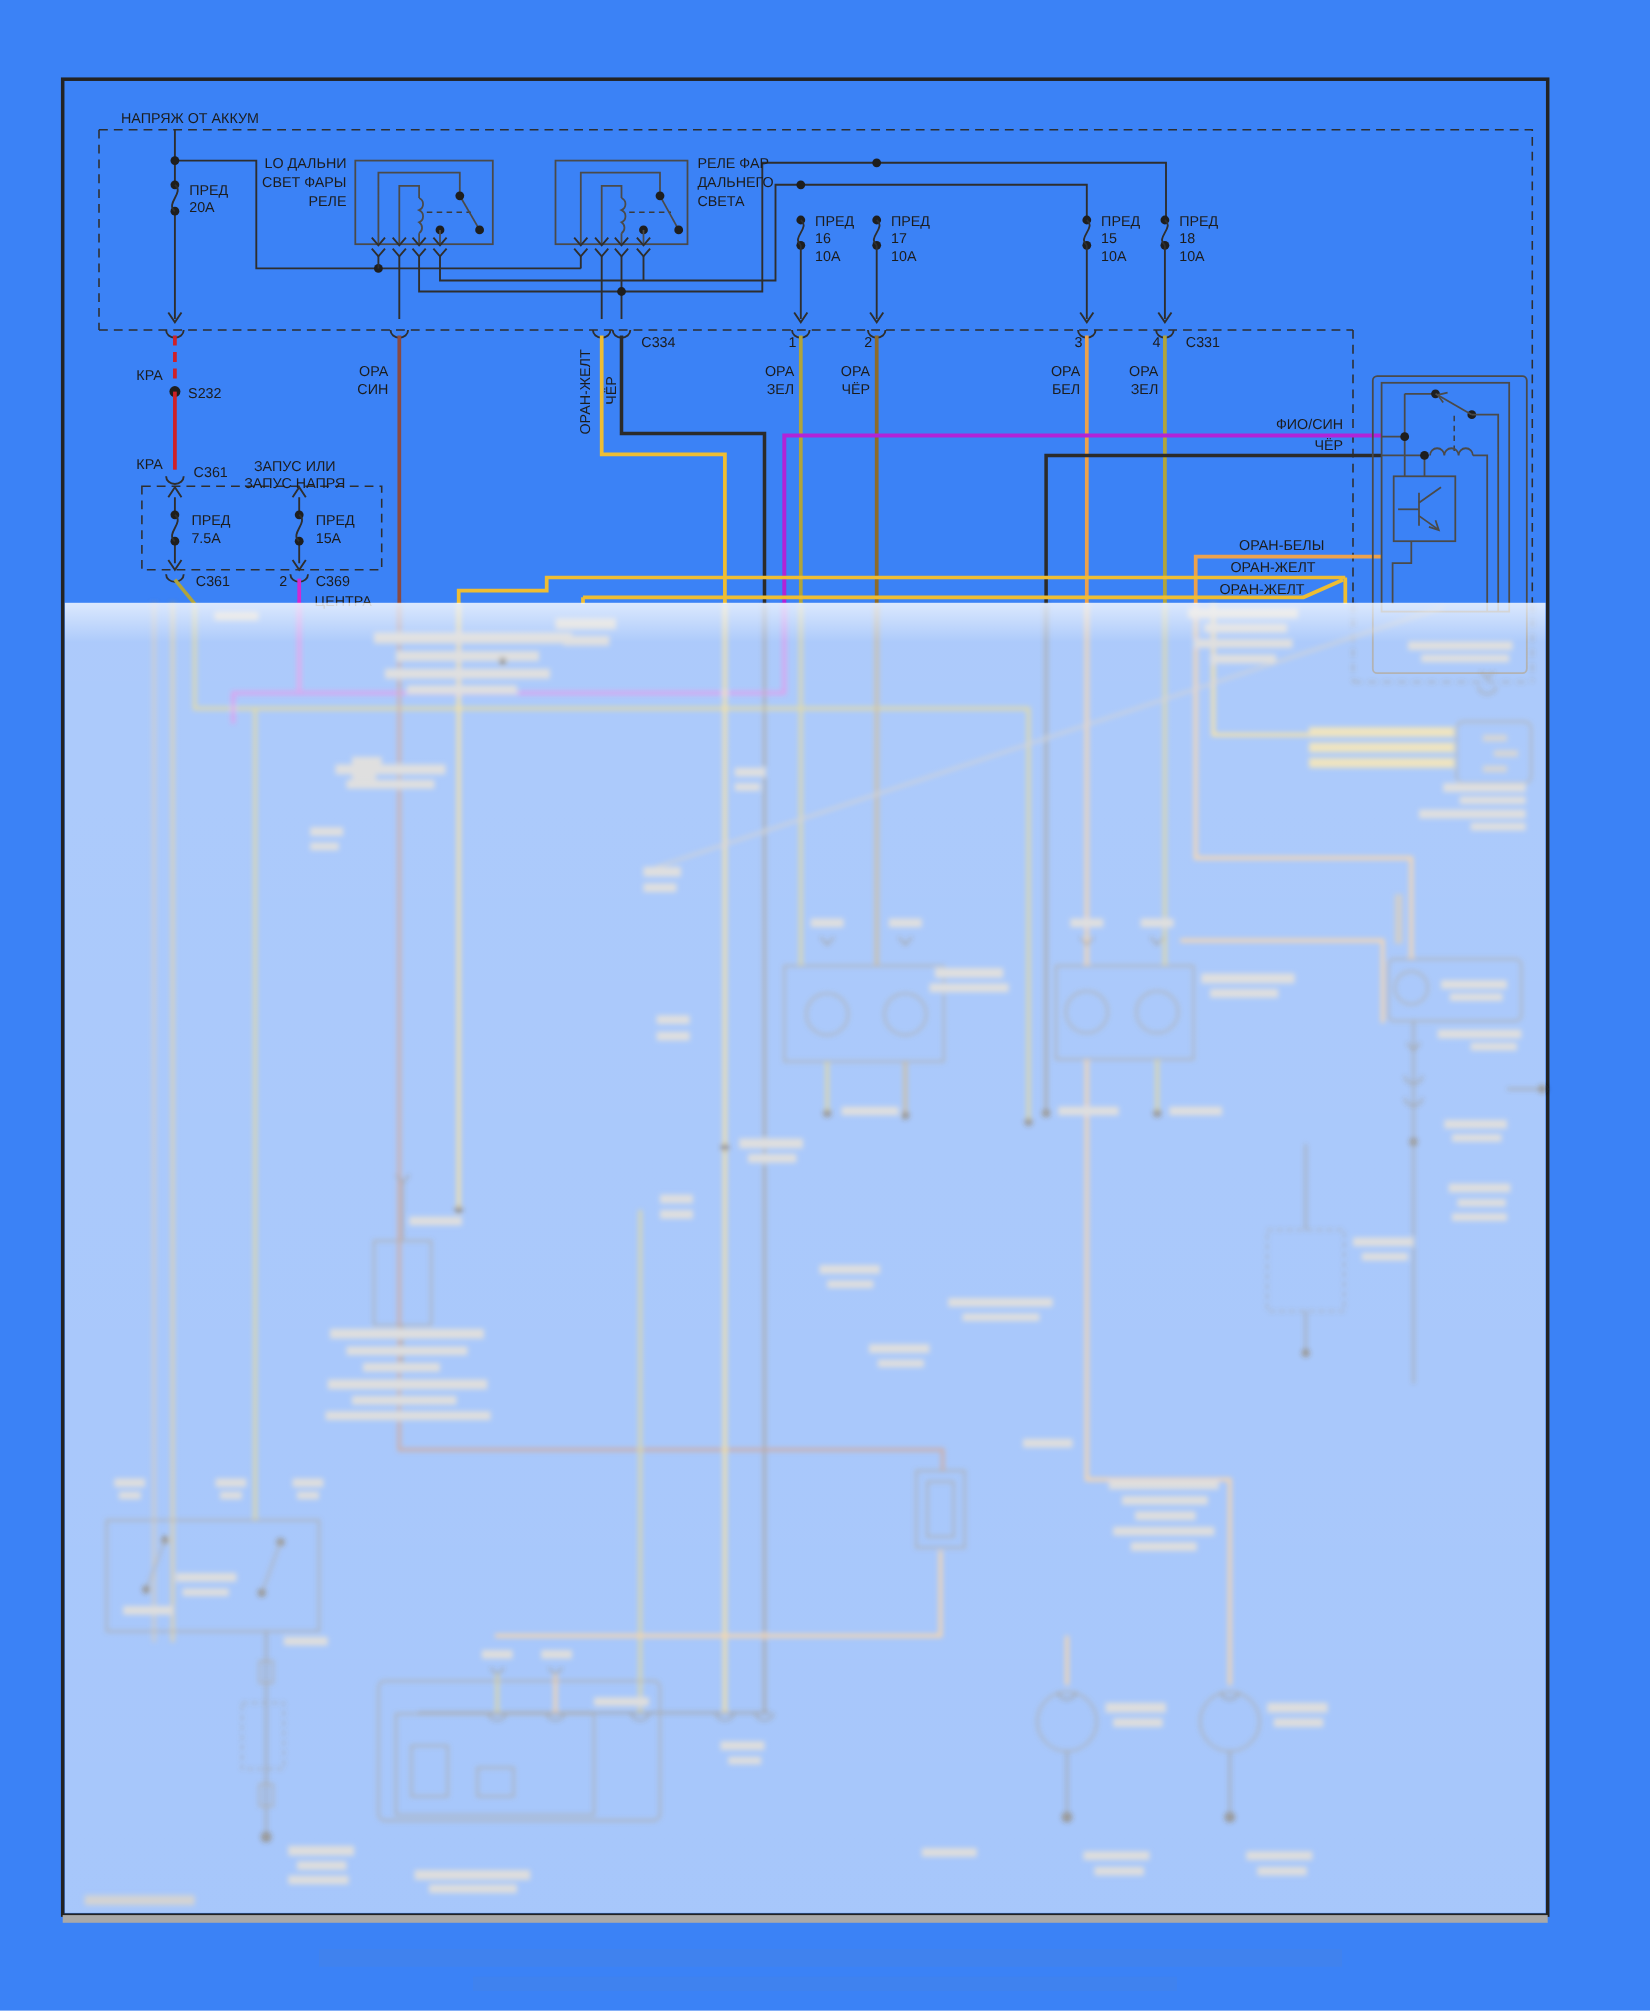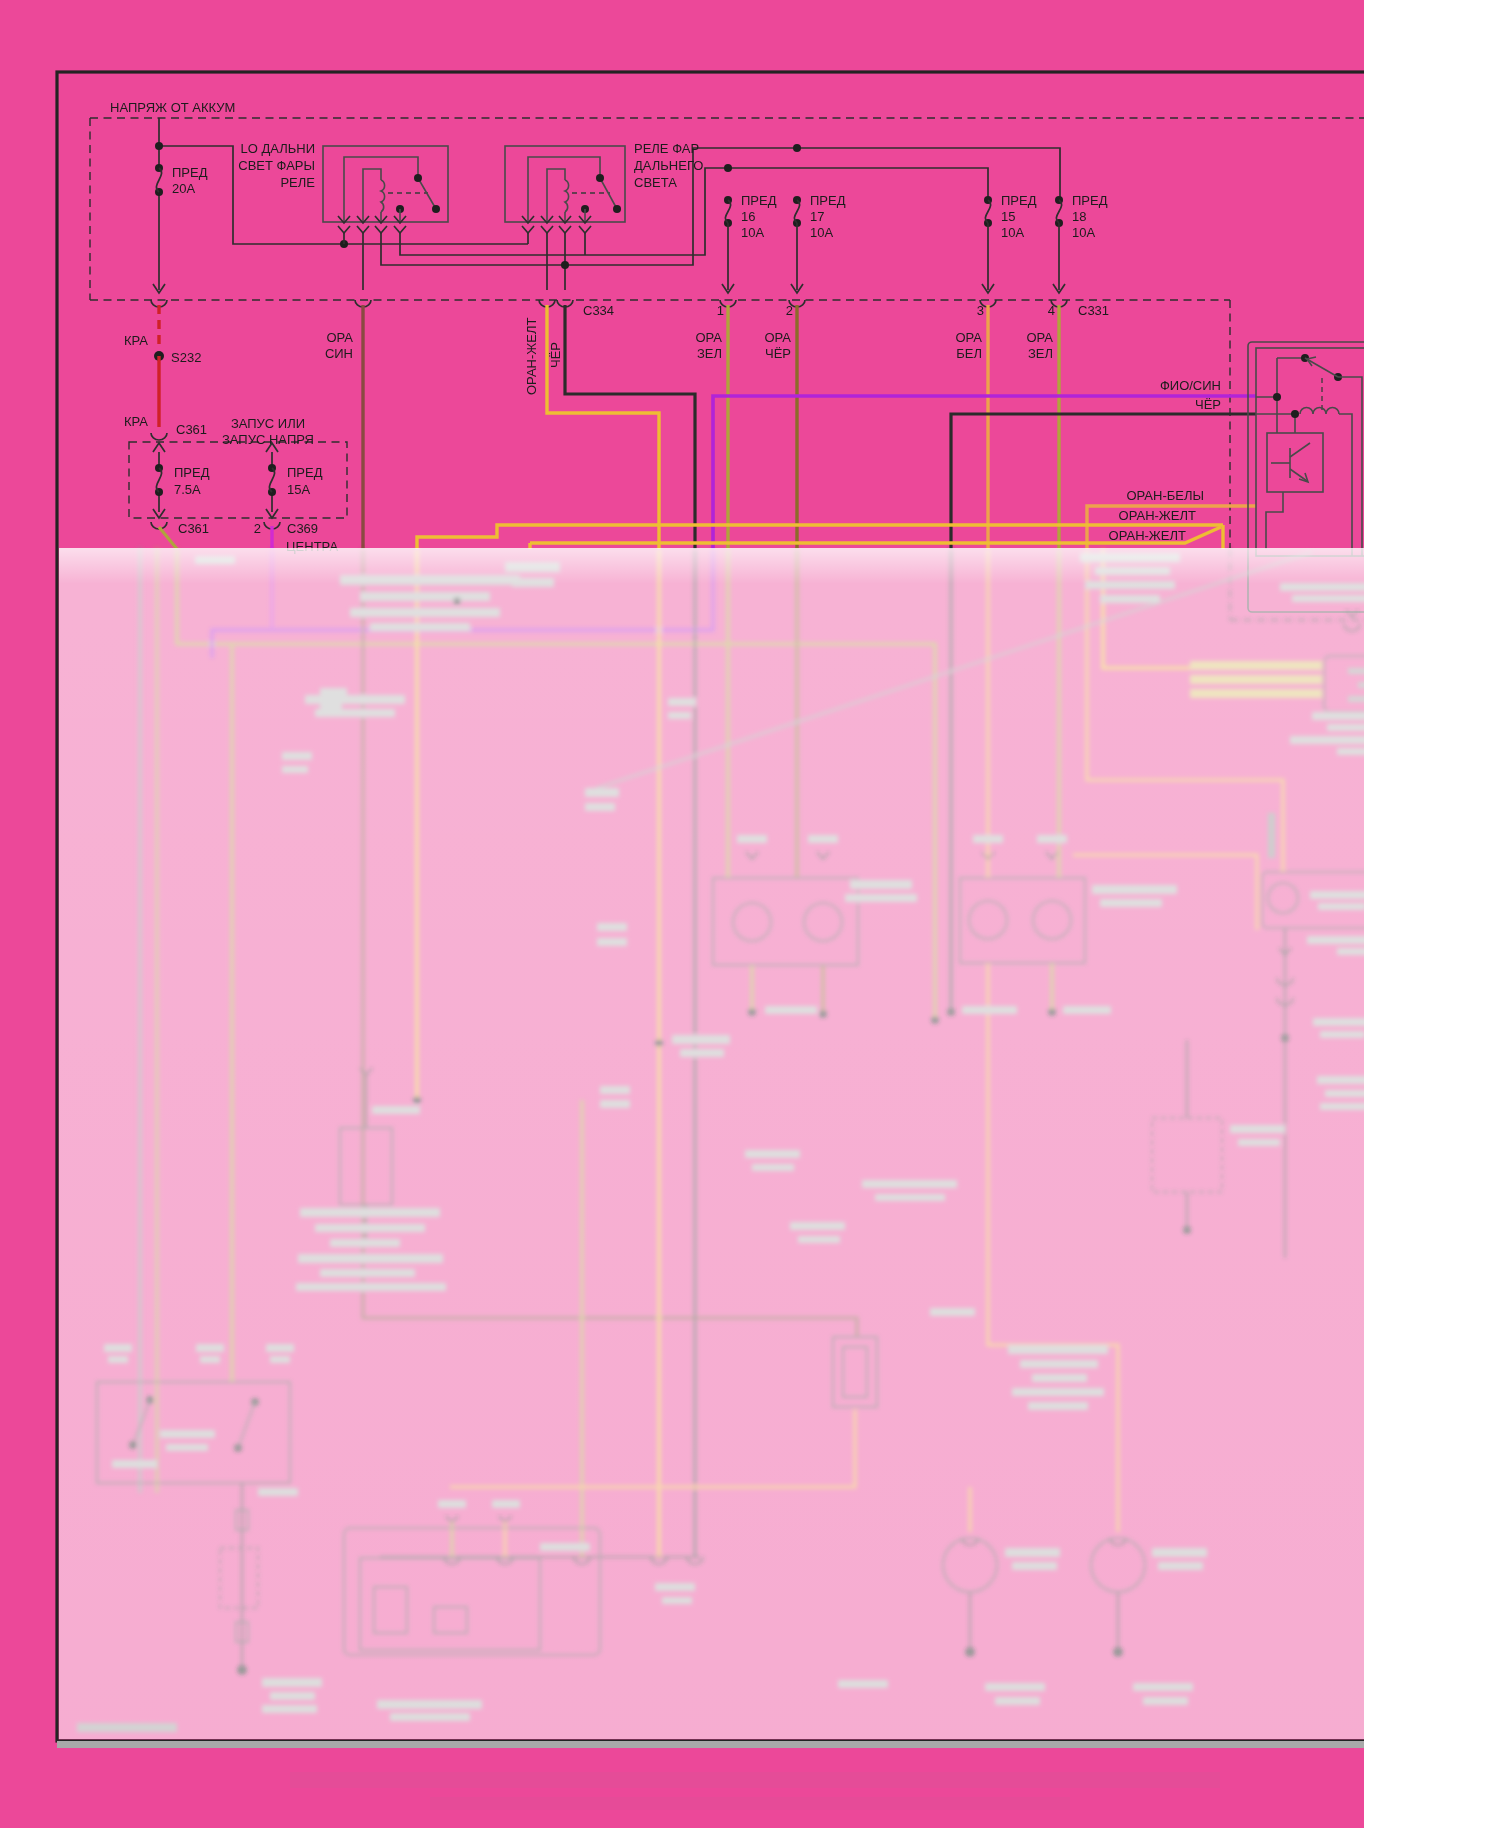--- a/index.html
+++ b/index.html
@@ -1,16 +1,16 @@
 <!DOCTYPE html>
 <html><head>
 <meta charset="utf-8">
 <style>
   html,body{margin:0;padding:0;background:#ffffff;}
-  .stage{position:relative;width:1364px;height:1828px;background:#ec4899;overflow:hidden;}
+  .stage{position:relative;width:1500px;height:1828px;background:#3b82f6;overflow:hidden;}
   svg{position:absolute;left:0;top:0;}
   text{font-family:"Liberation Sans","DejaVu Sans",sans-serif;fill:#1c1c1c;}
   .lbl{font-size:13px;}
   .num{font-size:13px;}
   .wire{fill:none;stroke-linecap:butt;stroke-linejoin:miter;}
   .thin{stroke:#2e2e2e;stroke-width:1.7;fill:none;}
   .box{stroke:#4a4a4a;stroke-width:1.6;fill:none;}
   .dash{stroke:#2e2e2e;stroke-width:1.4;fill:none;stroke-dasharray:8 5.5;}
   .dashi{stroke:#3a3a3a;stroke-width:1.3;fill:none;stroke-dasharray:5 4;}
   .dot{fill:#1e1e1e;stroke:none;}

